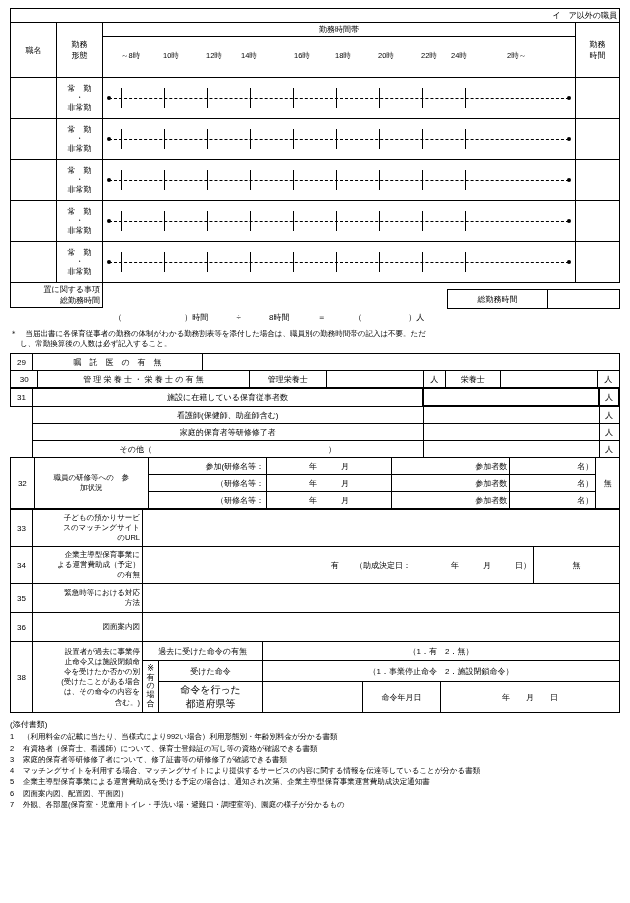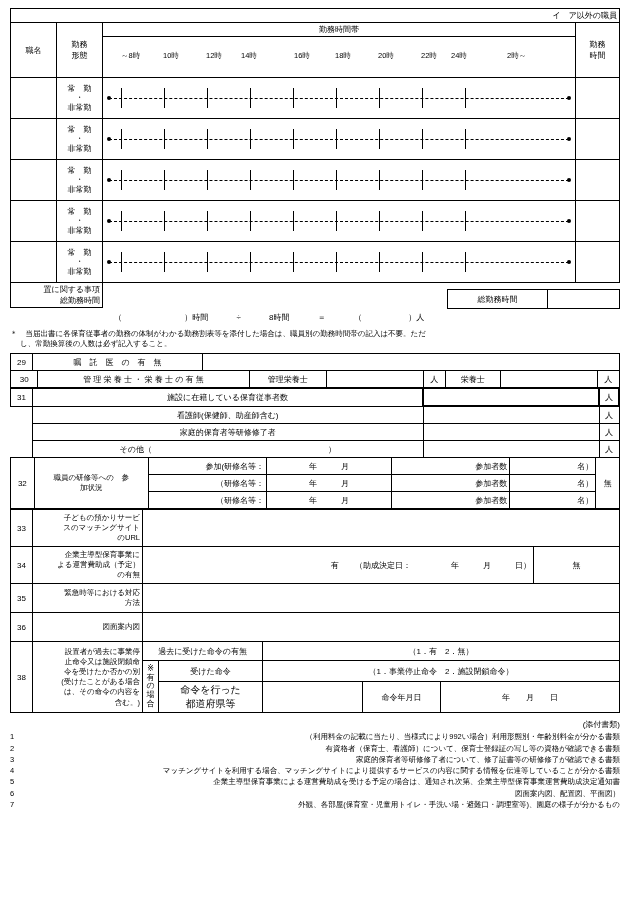--- a/index.html
+++ b/index.html
@@ -31,21 +31,21 @@
   .band .line{position:absolute;left:6px;right:6px;top:19px;border-top:1px dashed #000;}
   .band .tick{position:absolute;top:9px;height:20px;border-left:1px solid #000;}
   .band .dot{position:absolute;top:17px;width:4px;height:4px;border-radius:50%;background:#000;}
 
   .jobcell{height:38px;}
   .emp{line-height:1.15;font-size:7.5px;}
 
   .rowsmall td{height:14px;}
   .thickbox{border:2px solid #000 !important;}
 
-  .attach{margin:6px 0 0 0;font-size:7.5px;line-height:1.5;text-align:right;}
+  .attach{margin:6px 0 0 0;font-size:7.5px;line-height:1.5;}
   .attach .hdr{font-size:8px;}
   .attach ol{margin:0;padding:0;list-style:none;}
   .attach li{position:relative;padding-left:13px;}
   .attach li .num{position:absolute;left:0;top:0;}
 </style>
 </head>
 <body>
 
 <div class="page">
 <div class="wrap">

